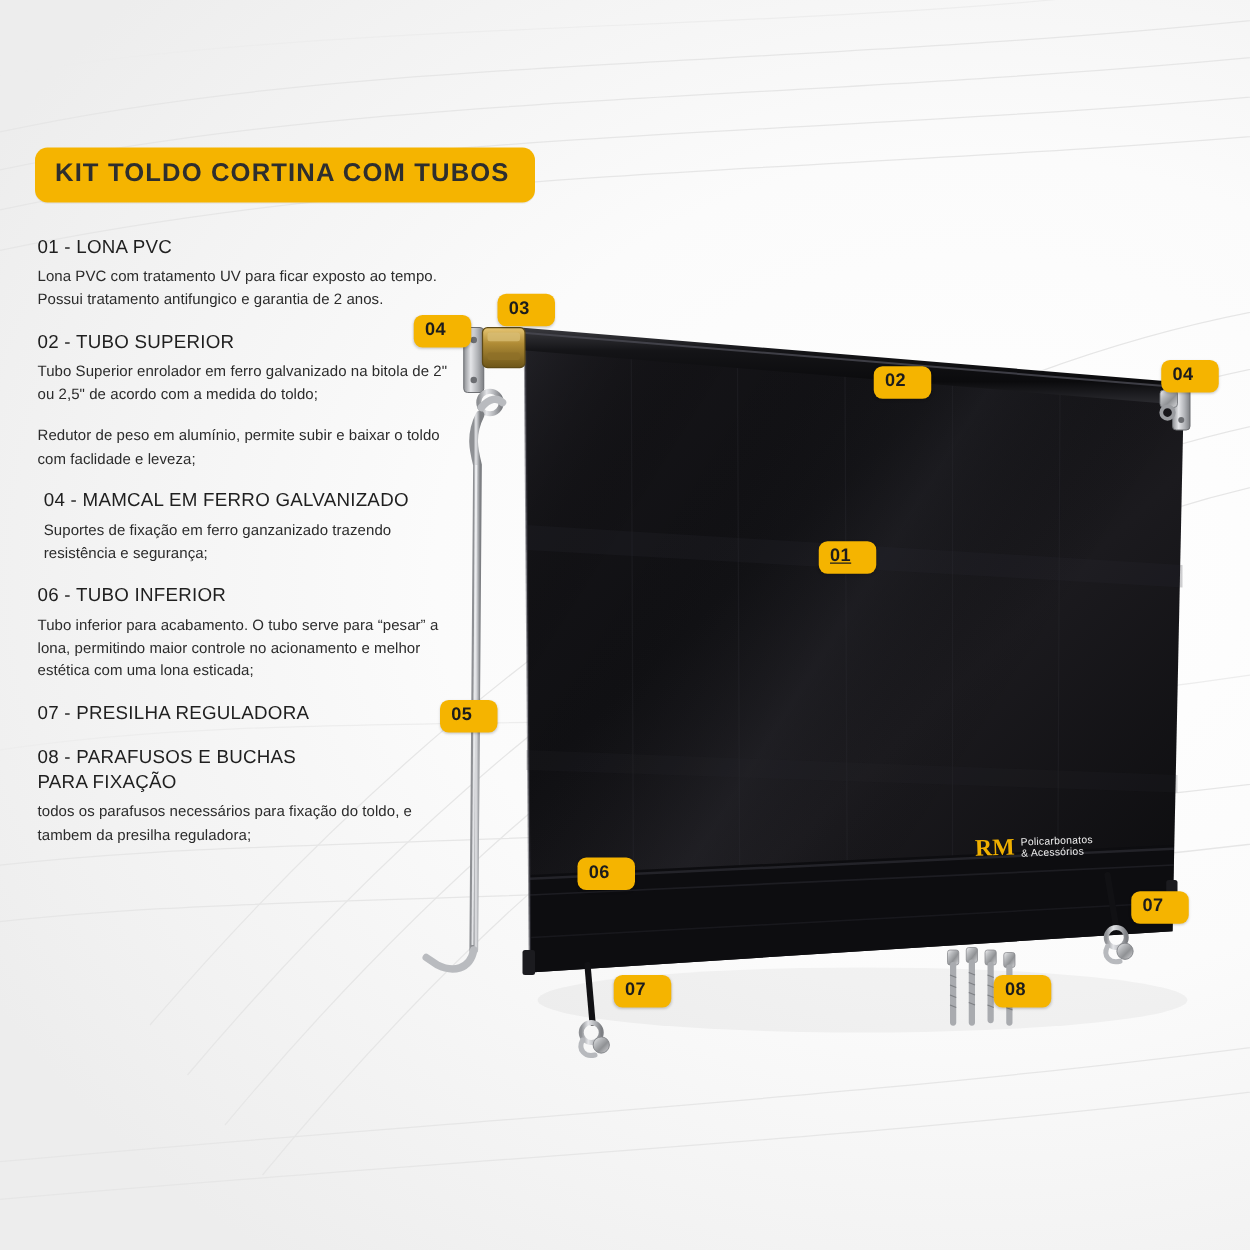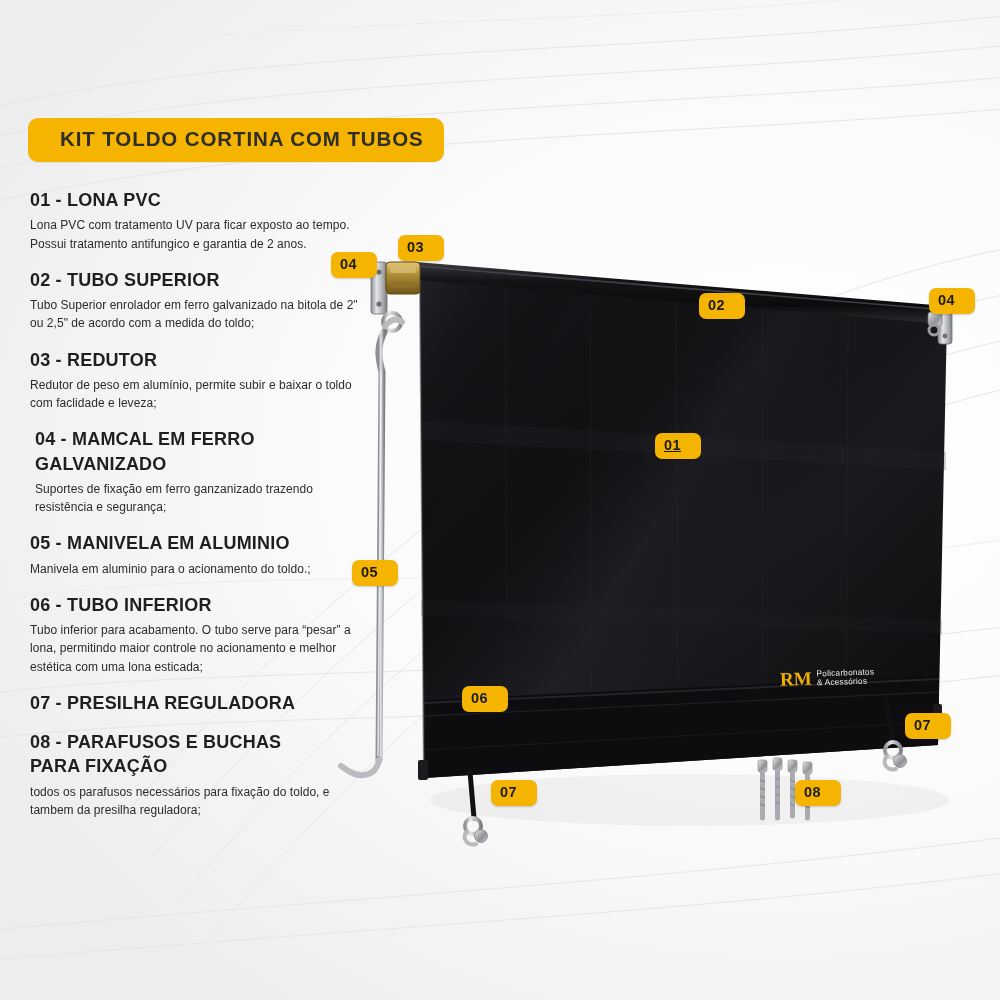--- a/index.html
+++ b/index.html
@@ -31,43 +31,43 @@
     pointer-events: none;
   }
 
   
   .title-banner {
     position: absolute;
     left: 28px;
     top: 118px;
     background: #f5b400;
     border-radius: 10px;
-    padding: 9px 20px 11px 32px;
+    padding: 9px 20px 11px 16px;
     box-shadow: 0 1px 0 rgba(0,0,0,0.06);
   }
   .title-banner .title-text {
     font-size: 20.5px;
     letter-spacing: 0.9px;
     font-weight: bold;
     color: #2e2e2e;
     white-space: nowrap;
     font-family: "Liberation Sans", sans-serif;
   }
 
   
   .spec-list {
     position: absolute;
     left: 30px;
     top: 188px;
     width: 330px;
   }
   .spec-item { margin-bottom: 15px; }
   .spec-item .spec-title {
-    font-size: 18px;
-    font-weight: bold;
+    font-size: 15px;
+    font-weight: normal;
     color: #1f1f1f;
     letter-spacing: 0.2px;
     line-height: 1.35;
     margin-bottom: 4px;
     white-space: pre-line;
   }
   .spec-item .spec-body {
     font-size: 12px;
     color: #2b2b2b;
     line-height: 1.52;
@@ -165,30 +165,25 @@
   <div class="spec-list">
     <div class="spec-item">
       <div class="spec-title">01 - LONA PVC</div>
       <div class="spec-body">Lona PVC com tratamento UV para ficar exposto ao tempo. Possui tratamento antifungico e garantia de 2 anos.</div>
     </div>
     <div class="spec-item">
       <div class="spec-title">02 - TUBO SUPERIOR</div>
       <div class="spec-body">Tubo Superior enrolador em ferro galvanizado na bitola de 2" ou 2,5" de acordo com a medida do toldo;</div>
     </div>
     <div class="spec-item">
-      <div class="spec-title">03 - REDUTOR</div>
       <div class="spec-body">Redutor de peso em alumínio, permite subir e baixar o toldo com faclidade e leveza;</div>
     </div>
     <div class="spec-item indent">
       <div class="spec-title">04 - MAMCAL  EM FERRO GALVANIZADO</div>
       <div class="spec-body">Suportes de fixação em ferro ganzanizado trazendo resistência e segurança;</div>
-    </div>
-    <div class="spec-item">
-      <div class="spec-title">05 - MANIVELA EM ALUMINIO</div>
-      <div class="spec-body">Manivela em aluminio para o acionamento do toldo.;</div>
     </div>
     <div class="spec-item">
       <div class="spec-title">06 - TUBO INFERIOR</div>
       <div class="spec-body">Tubo inferior para acabamento. O tubo serve para “pesar” a lona, permitindo maior controle no acionamento e melhor estética com uma lona esticada;</div>
     </div>
     <div class="spec-item">
       <div class="spec-title">07 - PRESILHA REGULADORA</div>
     </div>
     <div class="spec-item">
       <div class="spec-title">08 - PARAFUSOS E BUCHAS

